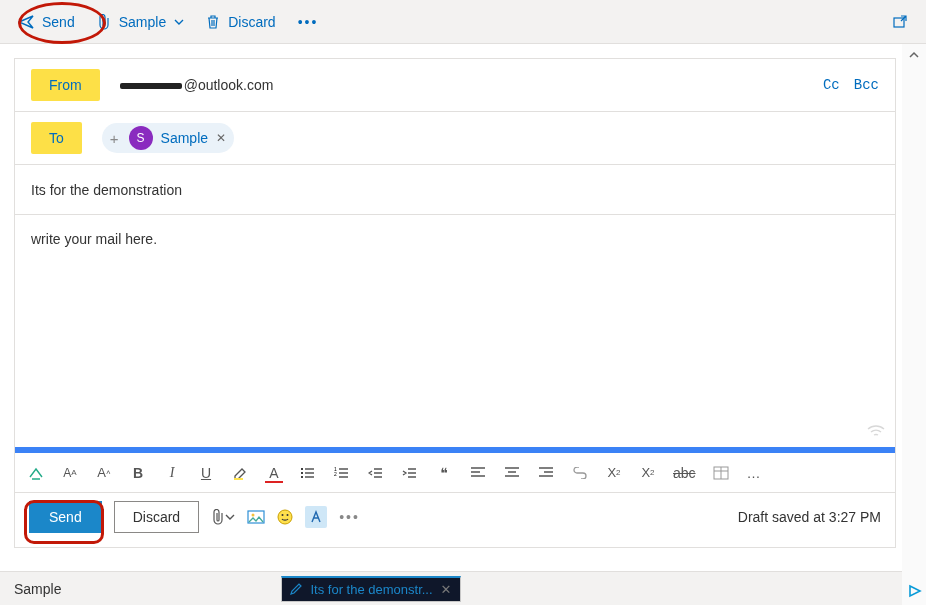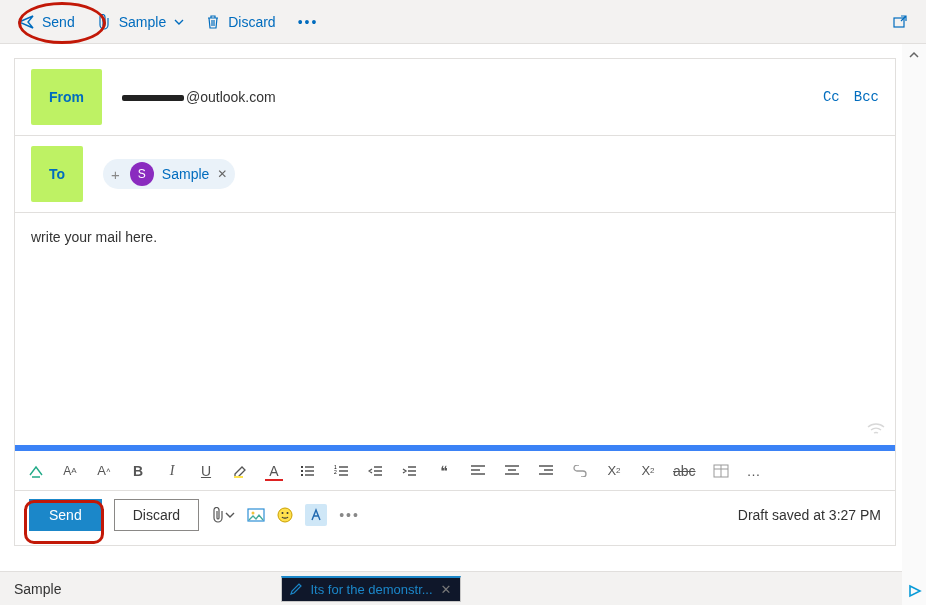--- a/index.html
+++ b/index.html
@@ -62,29 +62,28 @@
     background: #fff;
   }
   .row {
     display: flex;
     align-items: center;
     border-bottom: 1px solid #e1dfdd;
     padding: 10px 16px;
     min-height: 50px;
   }
   .pillbtn {
-    background: #bef264;
+    background: #fde047;
     color: #006cbe;
     border: none;
     border-radius: 2px;
-    padding: 20px 18px;
+    padding: 8px 18px;
     font-size: 14px;
     cursor: pointer;
     margin-right: 20px;
-    font-weight: bold;
   }
   .from-email { color: #333; }
   .from-email .obscured {
     background: #222; color: transparent;
     border-radius: 2px;
     display: inline-block;
     width: 62px; height: 6px;
     vertical-align: middle;
     margin-right: 2px;
   }
@@ -302,20 +301,23 @@
   <div class="row">
     <button class="pillbtn">To</button>
     <span class="recip-chip">
       <span class="plus">+</span>
       <span class="avatar">S</span>
       <span>Sample</span>
       <span class="x">✕</span>
     </span>
   </div>
 
+  <div class="row">
+    <input class="subject-input" value="Its for the demonstration" style="">
+  </div>
 
   <div class="body-area">
     <div class="body-text" contenteditable="true" style="">write your mail here.</div>
     <span class="wifi-faint">
       <svg width="18" height="14" viewBox="0 0 18 14">
           <path d="M1 5a12 12 0 0 1 16 0M4 8a8 8 0 0 1 10 0M7 11a4 4 0 0 1 4 0" fill="none" stroke="#d8d8d8" stroke-width="1.4"></path>
         </svg>
     </span>
   </div>
 

